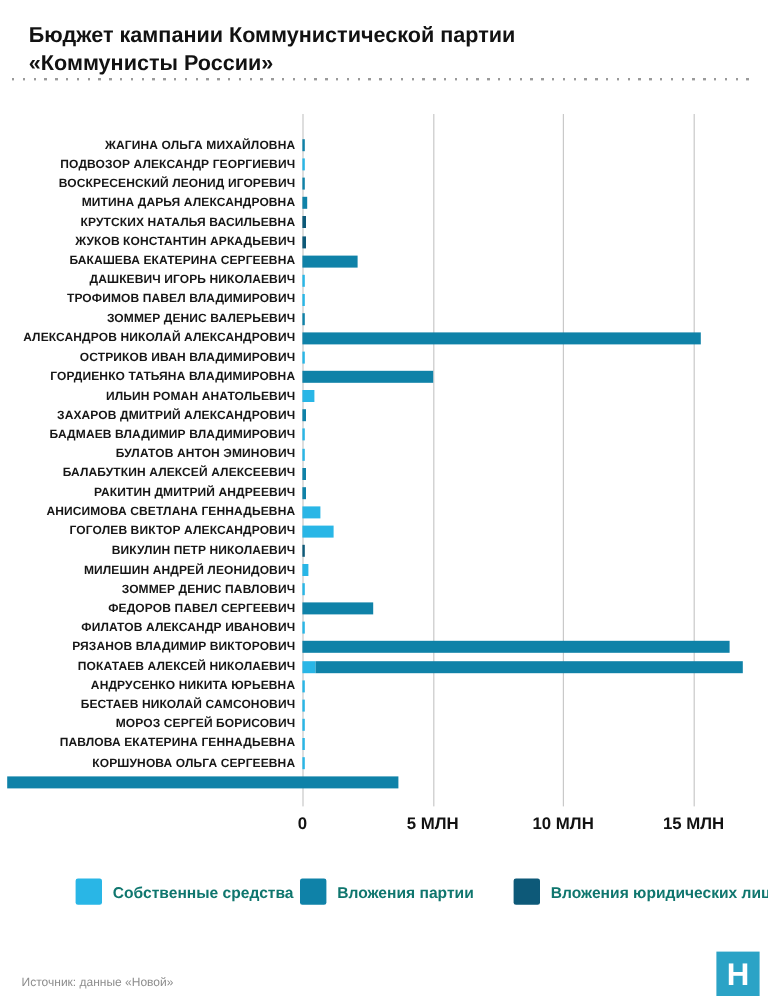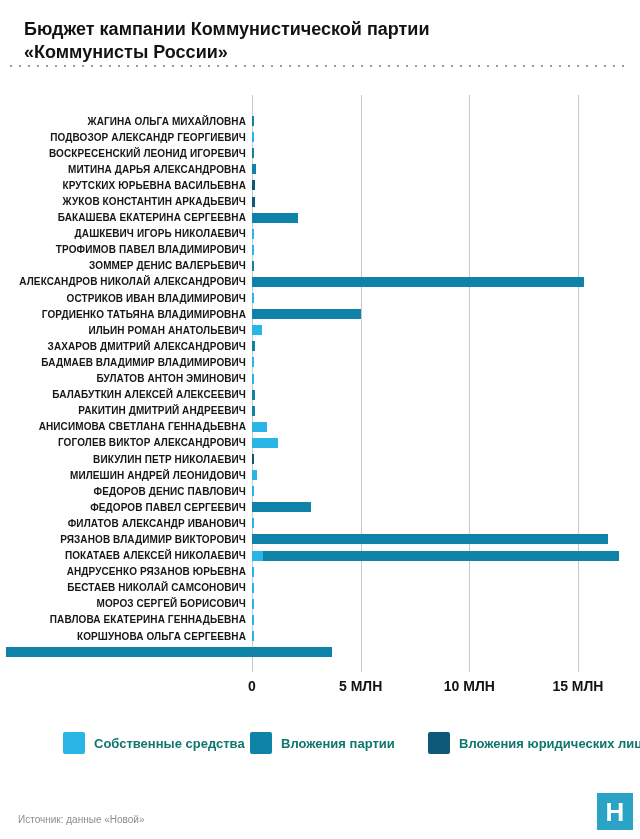--- a/index.html
+++ b/index.html
@@ -75,21 +75,21 @@
             <div class="seg" style="width: 2.173px; background: rgb(15, 130, 168);"></div>
           </div>
         </div>
         <div class="row">
           <div class="rlabel">МИТИНА ДАРЬЯ АЛЕКСАНДРОВНА</div>
           <div class="rbars">
             <div class="seg" style="width: 4.346px; background: rgb(15, 130, 168);"></div>
           </div>
         </div>
         <div class="row">
-          <div class="rlabel">КРУТСКИХ ЮРЬЕВНА ВАСИЛЬЕВНА</div>
+          <div class="rlabel">КРУТСКИХ НАТАЛЬЯ ВАСИЛЬЕВНА</div>
           <div class="rbars">
             <div class="seg" style="width: 2.6076px; background: rgb(13, 89, 120);"></div>
           </div>
         </div>
         <div class="row">
           <div class="rlabel">ЖУКОВ КОНСТАНТИН АРКАДЬЕВИЧ</div>
           <div class="rbars">
             <div class="seg" style="width: 2.6076px; background: rgb(13, 89, 120);"></div>
           </div>
         </div>
@@ -189,21 +189,21 @@
             <div class="seg" style="width: 1.7384px; background: rgb(13, 89, 120);"></div>
           </div>
         </div>
         <div class="row">
           <div class="rlabel">МИЛЕШИН АНДРЕЙ ЛЕОНИДОВИЧ</div>
           <div class="rbars">
             <div class="seg" style="width: 5.4325px; background: rgb(41, 182, 230);"></div>
           </div>
         </div>
         <div class="row">
-          <div class="rlabel">ФЕДОРОВ ДЕНИС ПАВЛОВИЧ</div>
+          <div class="rlabel">ЗОММЕР ДЕНИС ПАВЛОВИЧ</div>
           <div class="rbars">
             <div class="seg" style="width: 2.173px; background: rgb(41, 182, 230);"></div>
           </div>
         </div>
         <div class="row">
           <div class="rlabel">ФЕДОРОВ ПАВЕЛ СЕРГЕЕВИЧ</div>
           <div class="rbars">
             <div class="seg" style="width: 58.671px; background: rgb(15, 130, 168);"></div>
           </div>
         </div>
@@ -220,21 +220,21 @@
           </div>
         </div>
         <div class="row">
           <div class="rlabel">ПОКАТАЕВ АЛЕКСЕЙ НИКОЛАЕВИЧ</div>
           <div class="rbars">
             <div class="seg" style="width: 10.865px; background: rgb(41, 182, 230);"></div>
             <div class="seg" style="width: 356.372px; background: rgb(15, 130, 168);"></div>
           </div>
         </div>
         <div class="row">
-          <div class="rlabel">АНДРУСЕНКО РЯЗАНОВ ЮРЬЕВНА</div>
+          <div class="rlabel">АНДРУСЕНКО НИКИТА ЮРЬЕВНА</div>
           <div class="rbars">
             <div class="seg" style="width: 1.5px; background: rgb(41, 182, 230);"></div>
           </div>
         </div>
         <div class="row">
           <div class="rlabel">БЕСТАЕВ НИКОЛАЙ САМСОНОВИЧ</div>
           <div class="rbars">
             <div class="seg" style="width: 1.5px; background: rgb(41, 182, 230);"></div>
           </div>
         </div>

